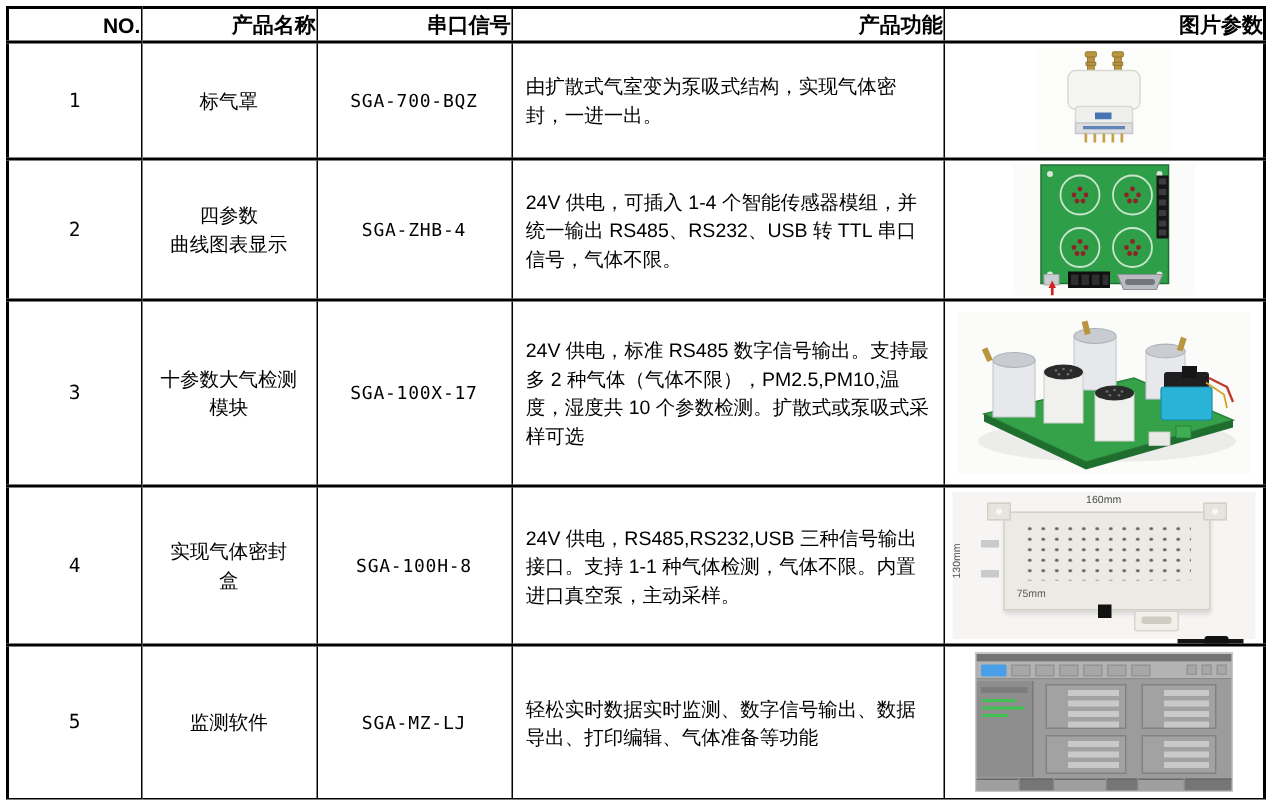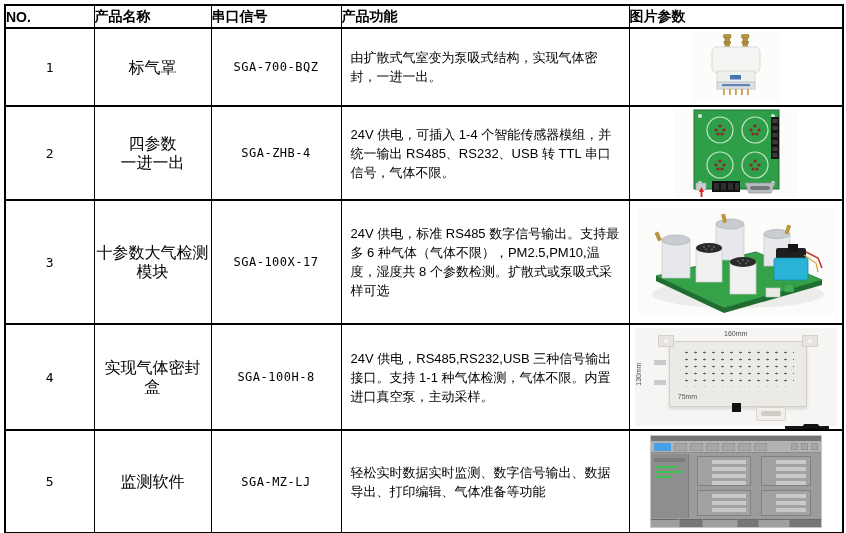--- a/index.html
+++ b/index.html
@@ -18,25 +18,25 @@
     border-right: 1px solid #000;
     border-top: 2px solid #000;
     border-bottom: 2px solid #000;
     vertical-align: middle;
     overflow: hidden;
   }
   .product-table thead th {
     height: 23px;
     font-size: 14px;
     font-weight: bold;
-    text-align: left;
+    text-align: right;
     padding: 1px 0;
   }
   td.c-no   { text-align: center; font-size: 13px; font-family: "DejaVu Sans Mono","Liberation Mono",monospace; }
-  td.c-name { text-align: center; font-size: 16px; white-space: pre-line; line-height: 19px; }
+  td.c-name { text-align: center; font-size: 13px; white-space: pre-line; line-height: 19px; }
   td.c-model{ text-align: center; font-size: 12px; font-family: "DejaVu Sans Mono","Liberation Mono",monospace; letter-spacing: .5px; }
   td.c-func { text-align: left; font-size: 13px; line-height: 19px; padding: 5px 8px 5px 9px; }
   td.c-img  { text-align: center; padding: 2px; }
 
   tr.r1 { height: 78px; }
   tr.r2 { height: 91px; }
   tr.r3 { height: 124px; }
   tr.r4 { height: 106px; }
   tr.r5 { height: 103px; }
 
@@ -147,21 +147,21 @@
               <rect x="56" y="57" width="1.8" height="6"></rect>
             </g>
           </svg>
         </div>
       </td>
     </tr>
 
     <tr class="r2">
       <td class="c-no">2</td>
       <td class="c-name">四参数
-一进一出</td>
+曲线图表显示</td>
       <td class="c-model">SGA-ZHB-4</td>
       <td class="c-func">24V 供电，可插入 1-4 个智能传感器模组，并统一输出 RS485、RS232、USB 转 TTL 串口信号，气体不限。</td>
       <td class="c-img">
         <div class="photo-wrap">
           <svg width="122" height="88" viewBox="0 0 122 88" aria-hidden="true">
             <rect width="122" height="88" fill="#fbfbfa"></rect>
             <rect x="19" y="1" width="85" height="79" fill="#2f9e48" stroke="#226f35"></rect>
             <g fill="#d8e8d8">
                 <circle cx="25" cy="7" r="2"></circle>
                 <circle cx="98" cy="7" r="2"></circle>
@@ -220,21 +220,21 @@
           </svg>
         </div>
       </td>
     </tr>
 
     <tr class="r3">
       <td class="c-no">3</td>
       <td class="c-name">十参数大气检测
 模块</td>
       <td class="c-model">SGA-100X-17</td>
-      <td class="c-func">24V 供电，标准 RS485 数字信号输出。支持最多 6 种气体（气体不限），PM2.5,PM10,温度，湿度共 8 个参数检测。扩散式或泵吸式采样可选</td>
+      <td class="c-func">24V 供电，标准 RS485 数字信号输出。支持最多 2 种气体（气体不限），PM2.5,PM10,温度，湿度共 10 个参数检测。扩散式或泵吸式采样可选</td>
       <td class="c-img">
         <div class="photo-wrap">
           <svg width="196" height="108" viewBox="0 0 196 108" aria-hidden="true">
             <rect width="196" height="108" fill="#fbfbfa"></rect>
             <ellipse cx="100" cy="86" rx="86" ry="14" fill="#ececea"></ellipse>
             <polygon points="18,68 118,44 184,72 86,100" fill="#35a24a" stroke="#27813a" stroke-width="1"></polygon>
             <polygon points="18,68 86,100 86,105 18,73" fill="#1f6e30"></polygon>
             <polygon points="86,100 184,72 184,77 86,105" fill="#1f6e30"></polygon>
 
             <g>

